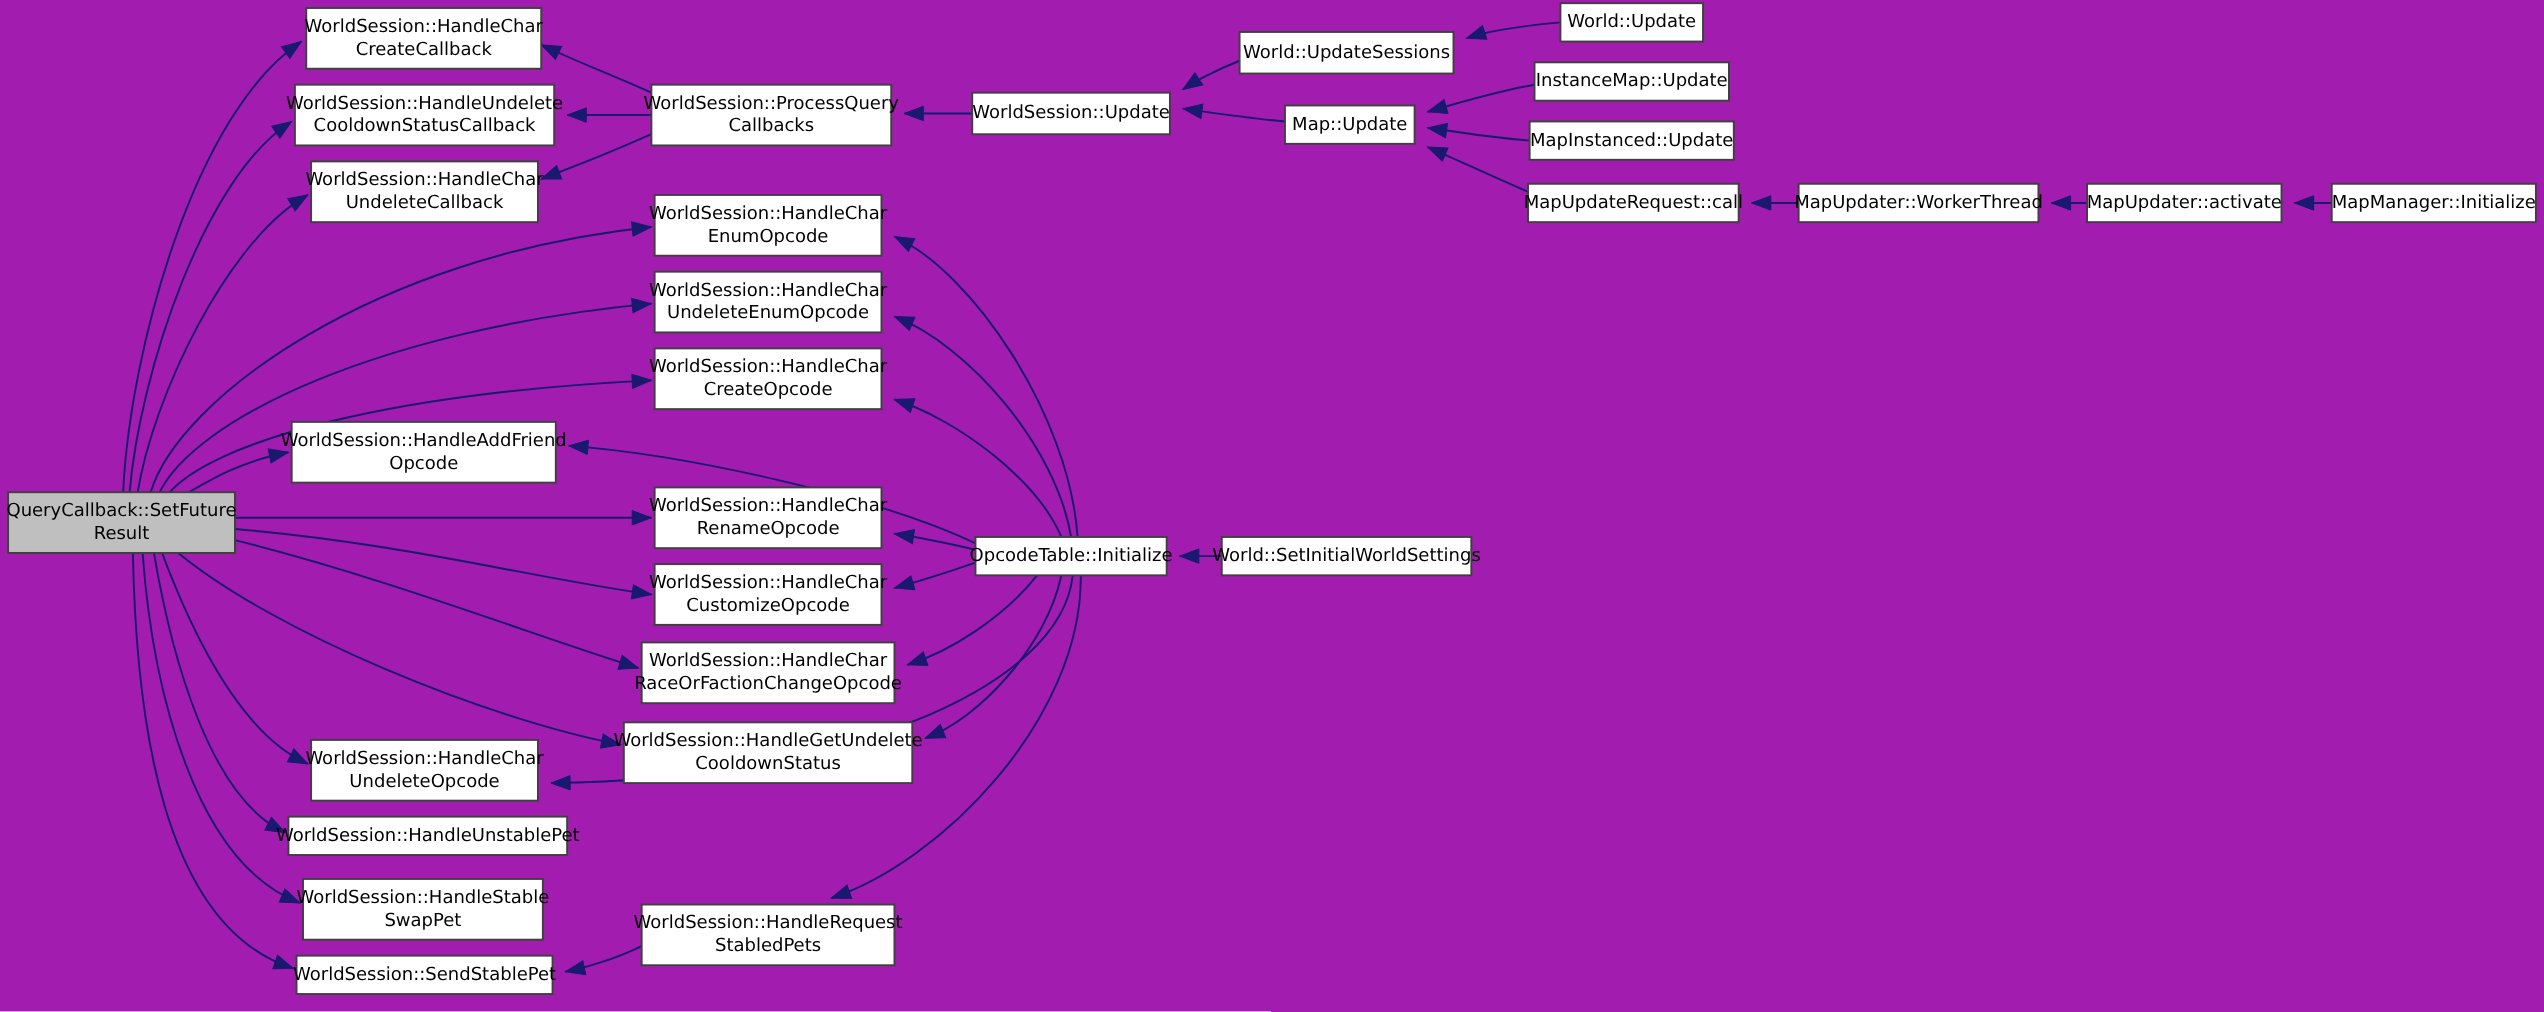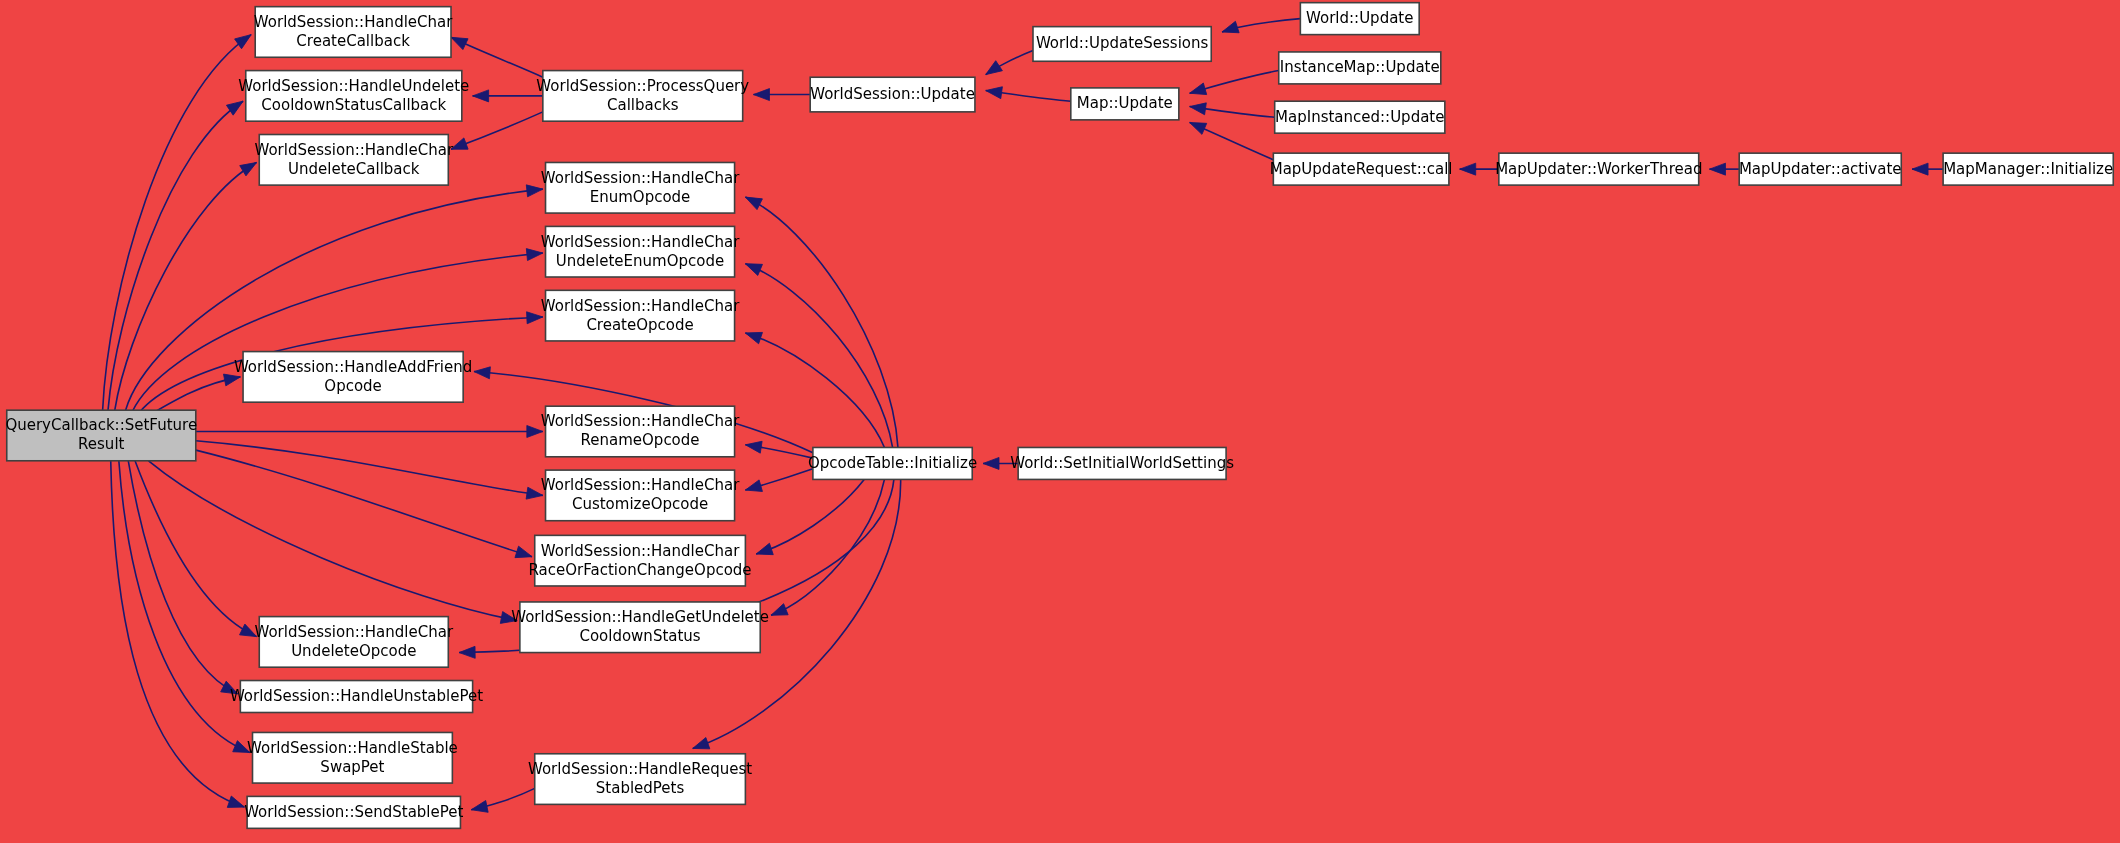--- a/index.html
+++ b/index.html
@@ -7,21 +7,21 @@
     padding: 0;
     background: #ffffff;
   }
   body {
     font-family: "DejaVu Sans", sans-serif;
   }
   #graph-wrap {
     position: relative;
     width: 2120px;
     height: 843px;
-    background: #ef4444;
+    background: #a21caf;
     overflow: hidden;
   }
   svg#callgraph {
     display: block;
     width: 2120px;
     height: 843px;
   }
   .edge-path {
     fill: none;
     stroke: #191970;

